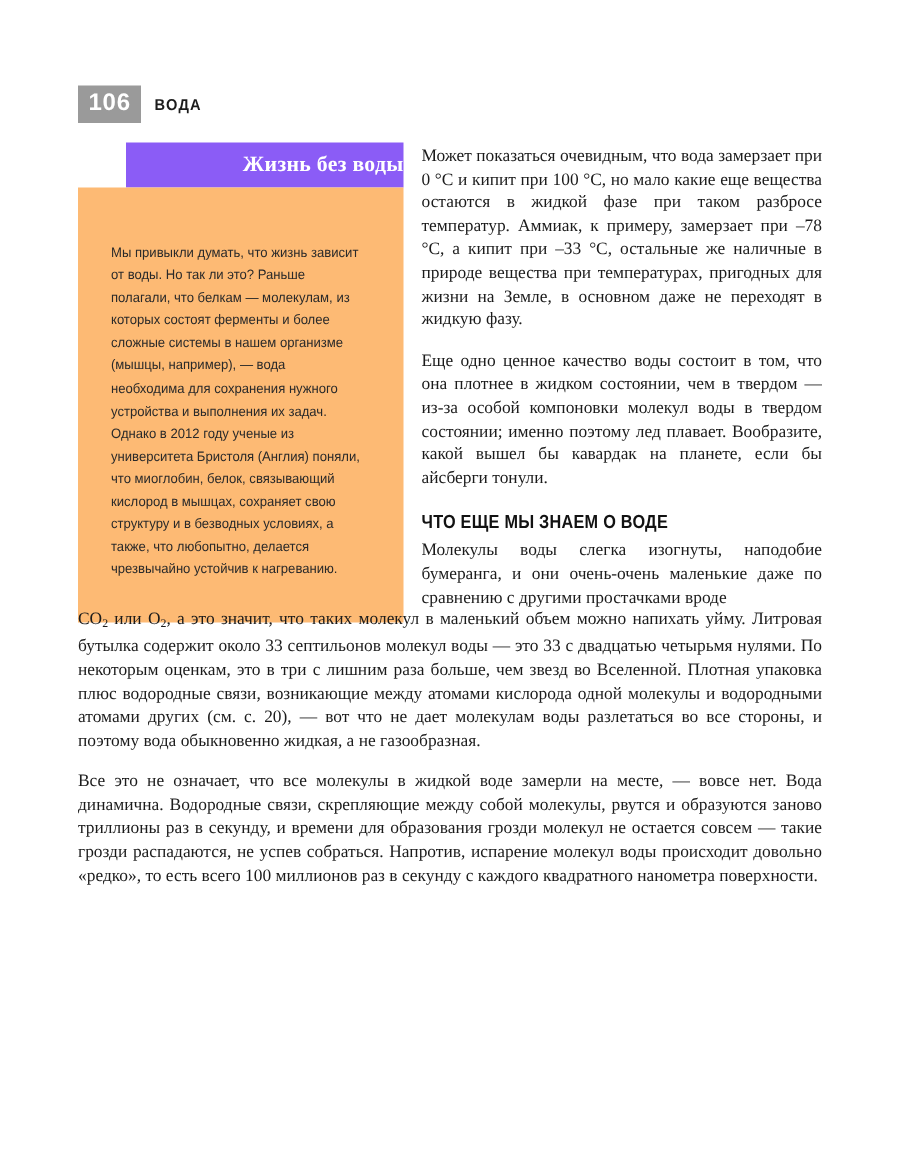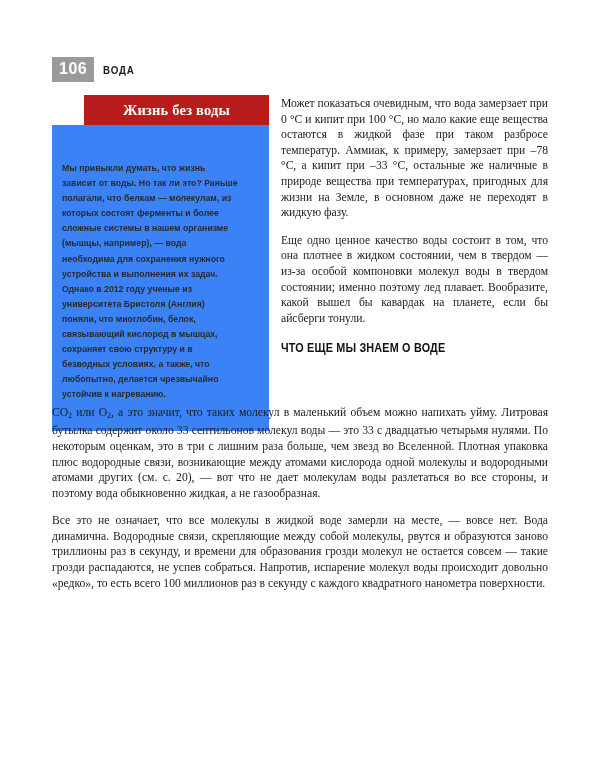--- a/index.html
+++ b/index.html
@@ -58,40 +58,39 @@
   }
 
   
   .sidebar {
     position: absolute;
     left: 52px;
     top: 95px;
     width: 217px;
   }
   .sidebar-header {
-    background: #b91c1c;
+    background: #8b5cf6;
     height: 30px;
     display: flex;
     align-items: center;
-    justify-content: center;
+    justify-content: flex-end;
     margin-left: 32px;
   }
   .sidebar-title {
     color: #ffffff;
     font-family: "Liberation Serif", "DejaVu Serif", serif;
     font-weight: bold;
     font-size: 14.5px;
     letter-spacing: 0.2px;
   }
   .sidebar-body {
-    background: #3b82f6;
+    background: #fdba74;
     min-height: 253px;
-    padding: 36px 22px 28px 10px;
+    padding: 36px 22px 28px 22px;
     box-sizing: border-box;
-    font-weight: bold;
   }
   .sidebar-text {
     font-family: "Liberation Sans", "DejaVu Sans", sans-serif;
     font-size: 9.1px;
     line-height: 15.1px;
     color: #2a2a2a;
     margin: 0;
     text-align: left;
     transform: scaleX(0.96);
     transform-origin: left top;
@@ -158,20 +157,21 @@
     </div>
     <div class="sidebar-body">
       <p class="sidebar-text">Мы привыкли думать, что жизнь зависит от воды. Но так ли это? Раньше полагали, что белкам — молекулам, из которых состоят ферменты и более сложные системы в нашем организме (мышцы, например), — вода необходима для сохранения нужного устройства и выполнения их задач. Однако в 2012 году ученые из университета Бристоля (Англия) поняли, что миоглобин, белок, связывающий кислород в мышцах, сохраняет свою структуру и в безводных условиях, а также, что любопытно, делается чрезвычайно устойчив к нагреванию.</p>
     </div>
   </aside>
 
   <div class="col-right">
     <p class="body">Может показаться очевидным, что вода замерзает при 0 °С и кипит при 100 °С, но мало какие еще вещества остаются в жидкой фазе при таком разбросе температур. Аммиак, к примеру, замерзает при –78 °С, а кипит при –33 °С, остальные же наличные в природе вещества при температурах, пригодных для жизни на Земле, в основном даже не переходят в жидкую фазу.</p>
     <p class="body">Еще одно ценное качество воды состоит в том, что она плотнее в жидком состоянии, чем в твердом — из-за особой компоновки молекул воды в твердом состоянии; именно поэтому лед плавает. Вообразите, какой вышел бы кавардак на планете, если бы айсберги тонули.</p>
     <h2 class="section-heading">ЧТО ЕЩЕ МЫ ЗНАЕМ О ВОДЕ</h2>
+    <p class="body"><span>Молекулы воды слегка изогнуты, наподобие бумеранга, и они очень-очень маленькие даже по сравнению с другими простачками вроде </span></p>
   </div>
 
   <div class="col-full">
     <p class="body"><span>CO</span><sub>2</sub><span> или O</span><sub>2</sub><span>, а это значит, что таких молекул в маленький объем можно напихать уйму. Литровая бутылка содержит около 33 септильонов молекул воды — это 33 с двадцатью четырьмя нулями. По некоторым оценкам, это в три с лишним раза больше, чем звезд во Вселенной. Плотная упаковка плюс водородные связи, возникающие между атомами кислорода одной молекулы и водородными атомами других (см. с. 20), — вот что не дает молекулам воды разлетаться во все стороны, и поэтому вода обыкновенно жидкая, а не газообразная.</span></p>
     <p class="body">Все это не означает, что все молекулы в жидкой воде замерли на месте, — вовсе нет. Вода динамична. Водородные связи, скрепляющие между собой молекулы, рвутся и образуются заново триллионы раз в секунду, и времени для образования грозди молекул не остается совсем — такие грозди распадаются, не успев собраться. Напротив, испарение молекул воды происходит довольно «редко», то есть всего 100 миллионов раз в секунду с каждого квадратного нанометра поверхности.</p>
   </div>
 
 </div>
 
 </body></html>

